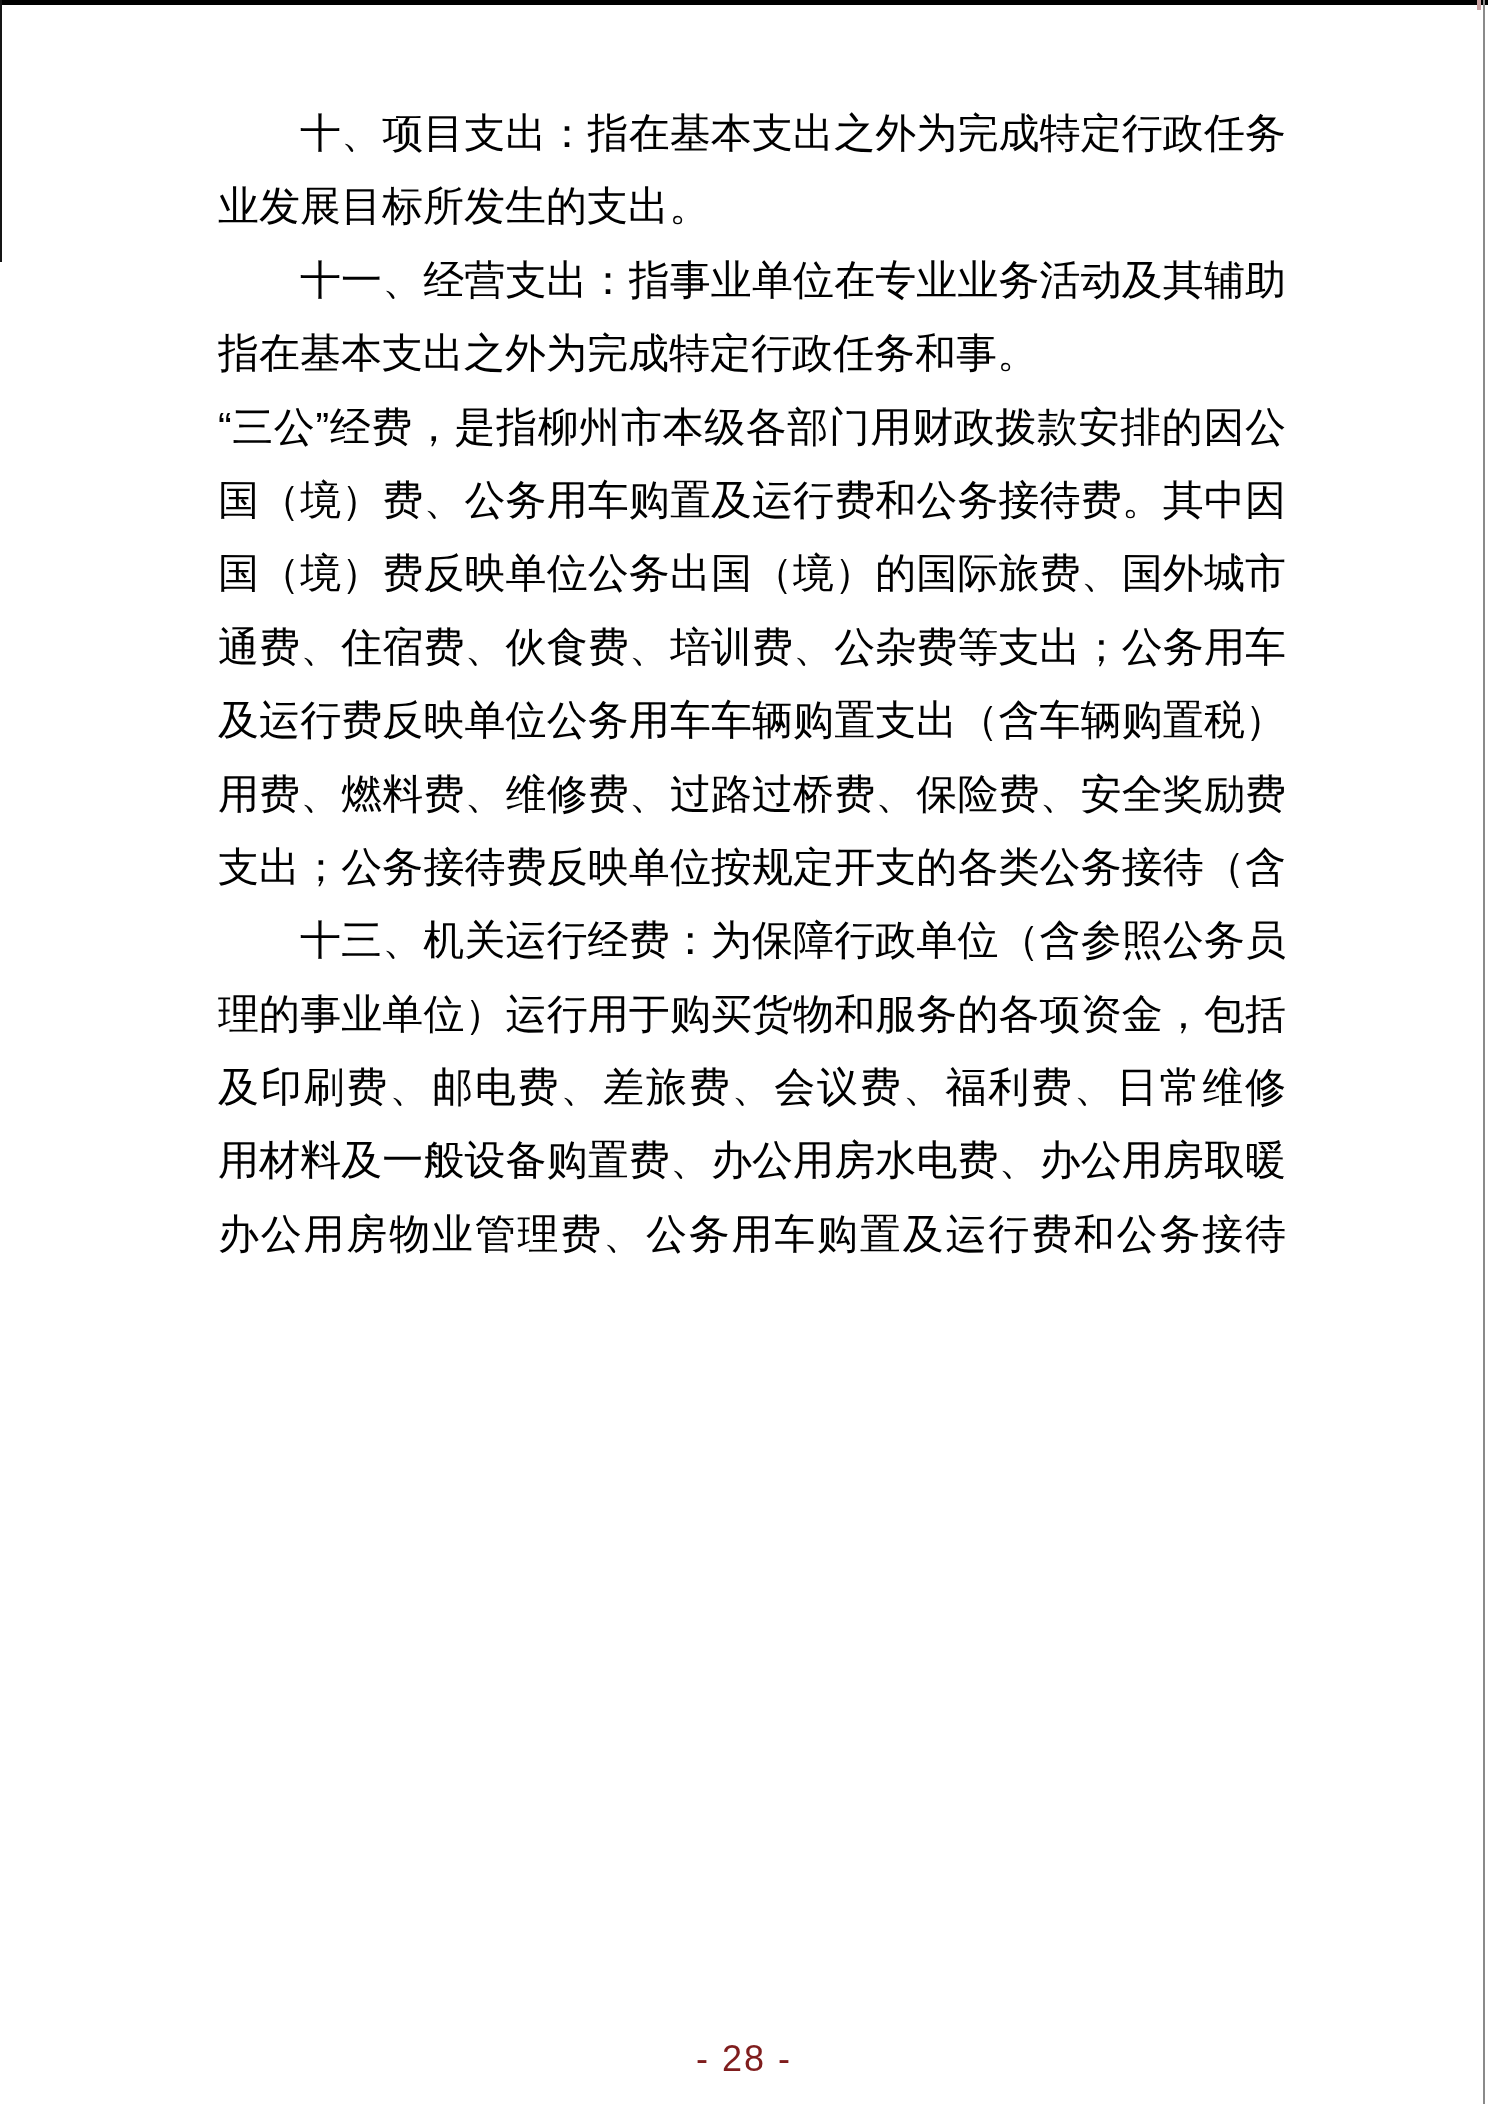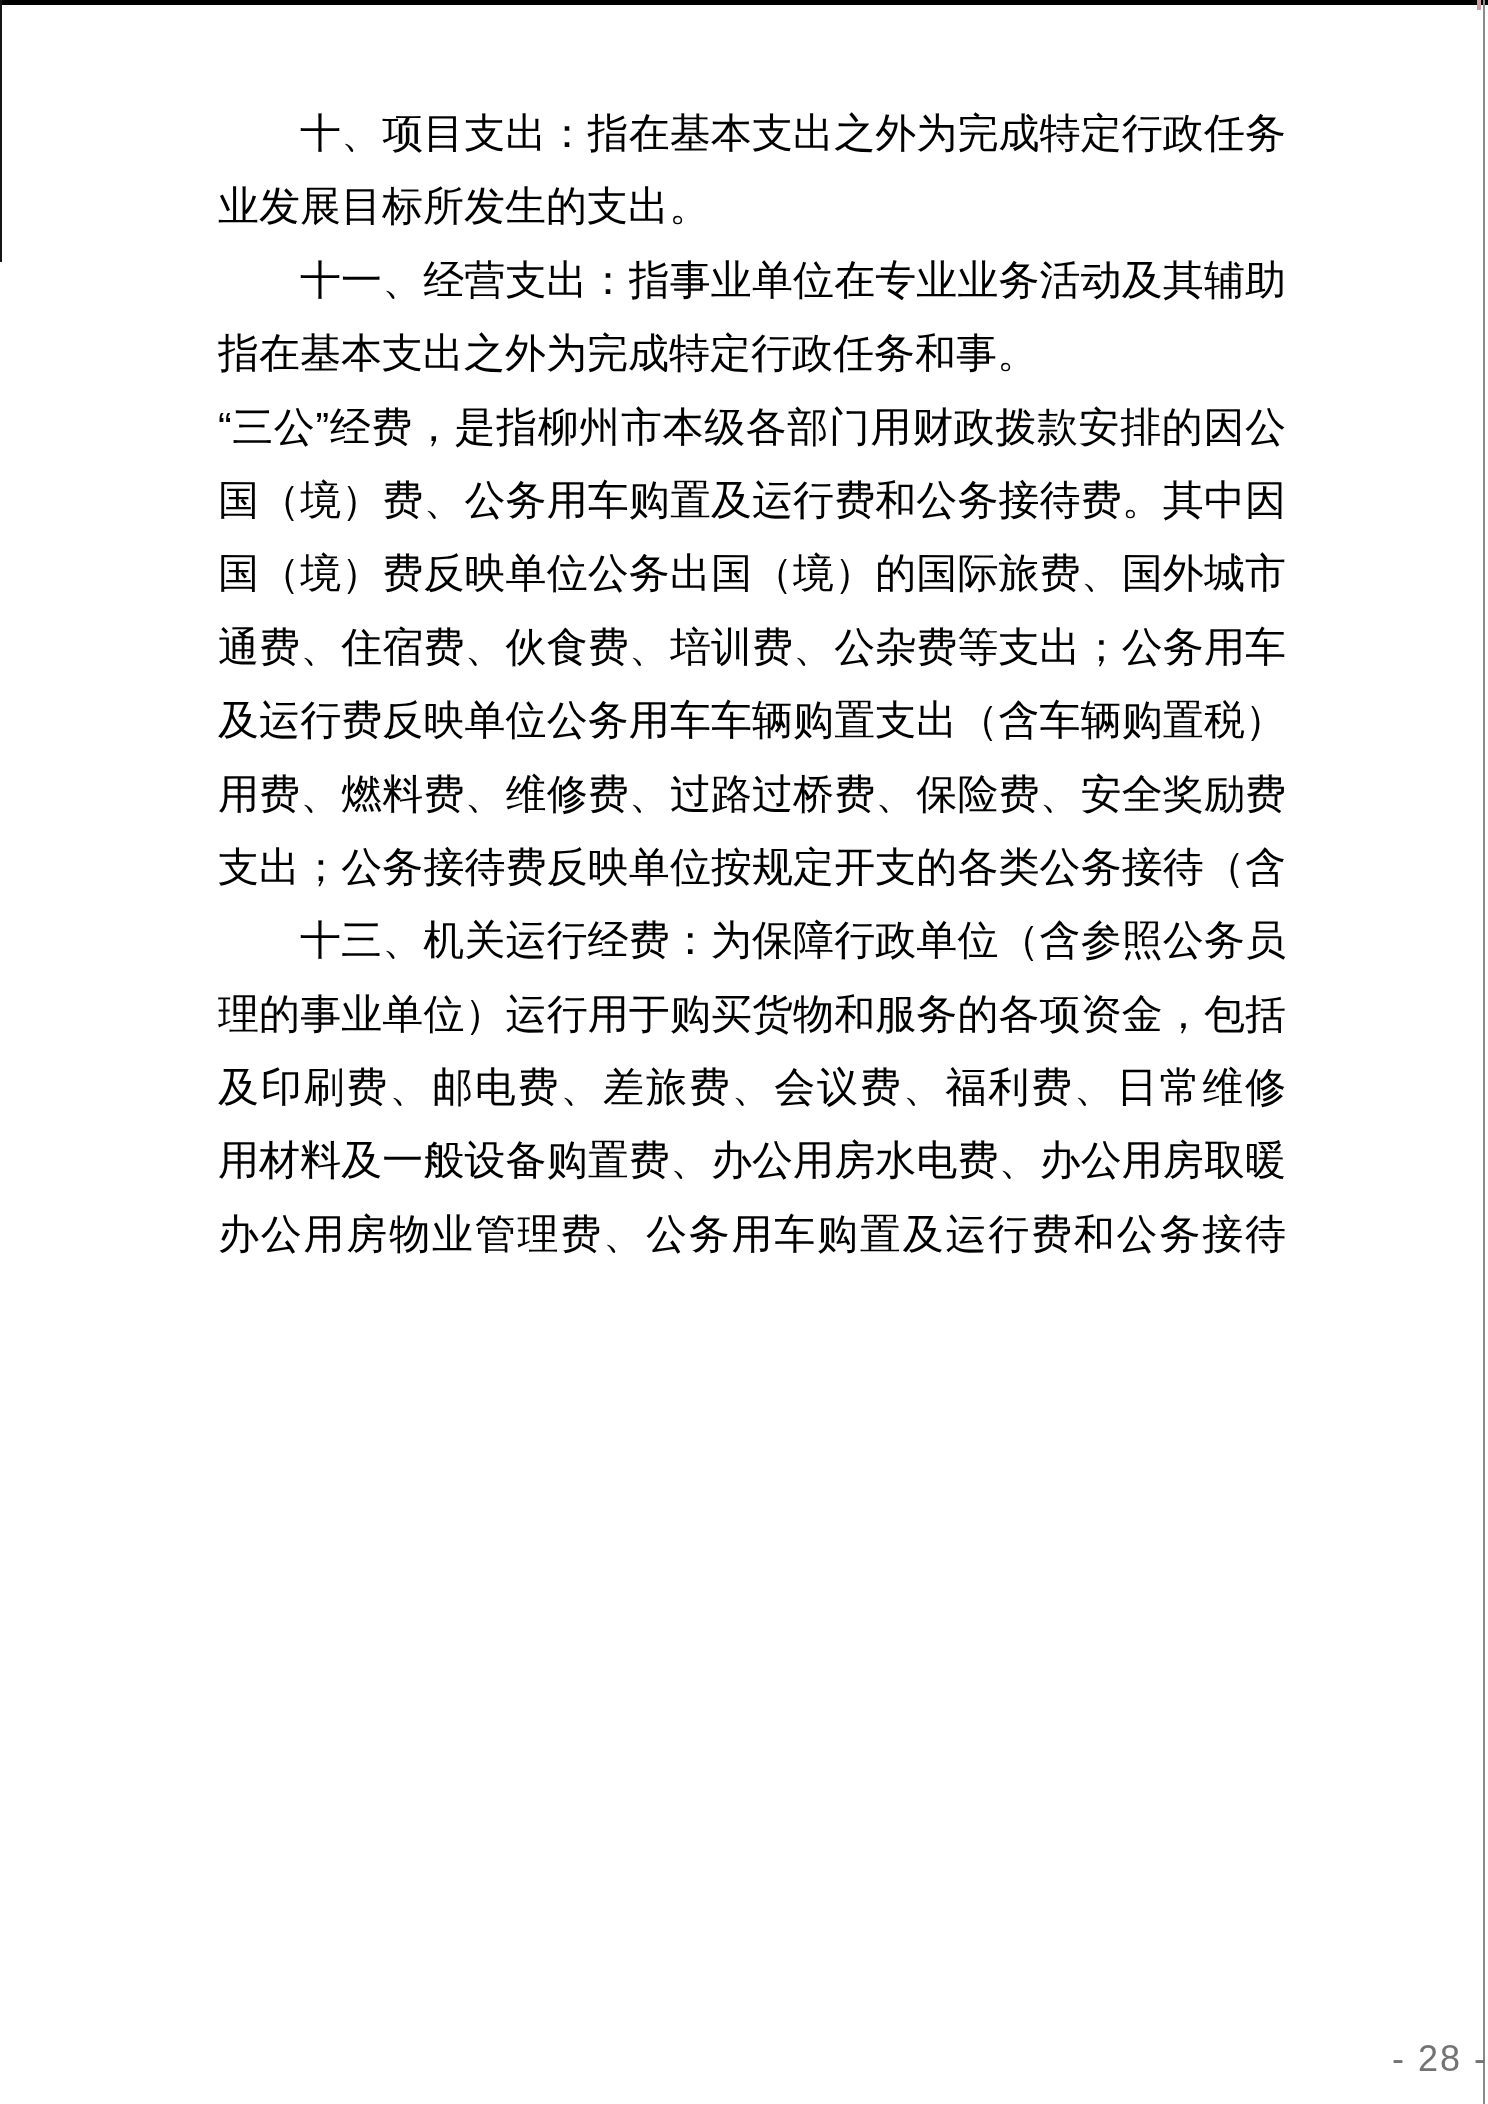--- a/index.html
+++ b/index.html
@@ -60,23 +60,23 @@
   .text-line.first {
     padding-left: 82px; 
   }
   .text-line.last {
     text-align-last: left;
   }
   .page-number {
     position: absolute;
     left: 0; top: 2038px;
     width: 1488px;
-    text-align: right;
+    text-align: center;
     font-size: 36px;
-    color: #737373;
+    color: #7f1d1d;
     letter-spacing: 2px;
   }
 </style>
 </head>
 <body>
 
 <div class="page">
   <div class="edge-top"></div>
   <div class="edge-left"></div>
   <div class="edge-right"></div>

